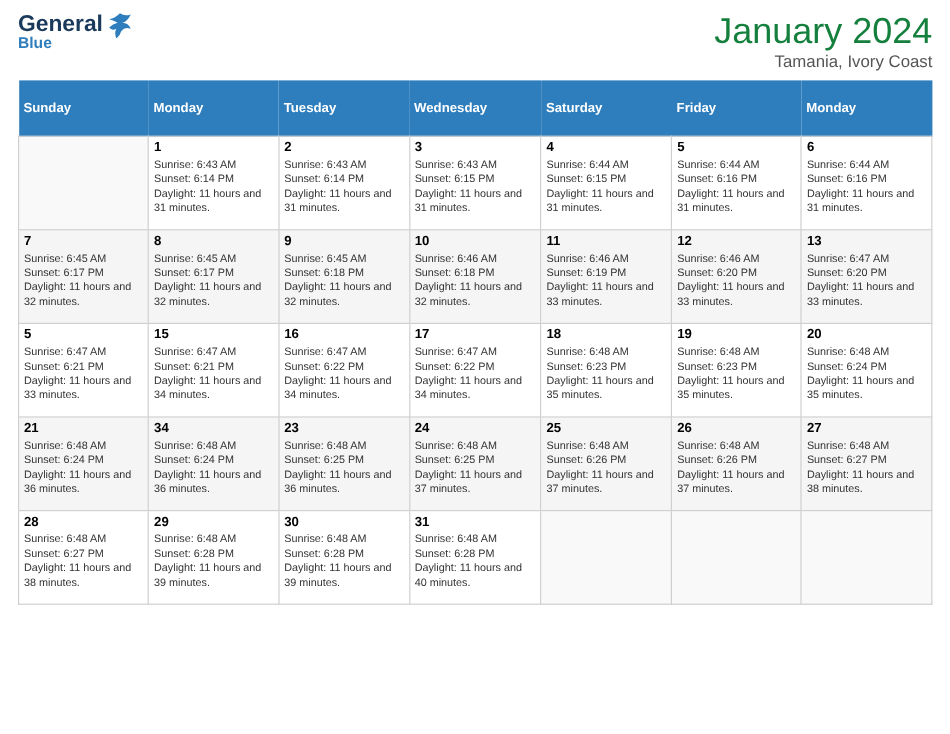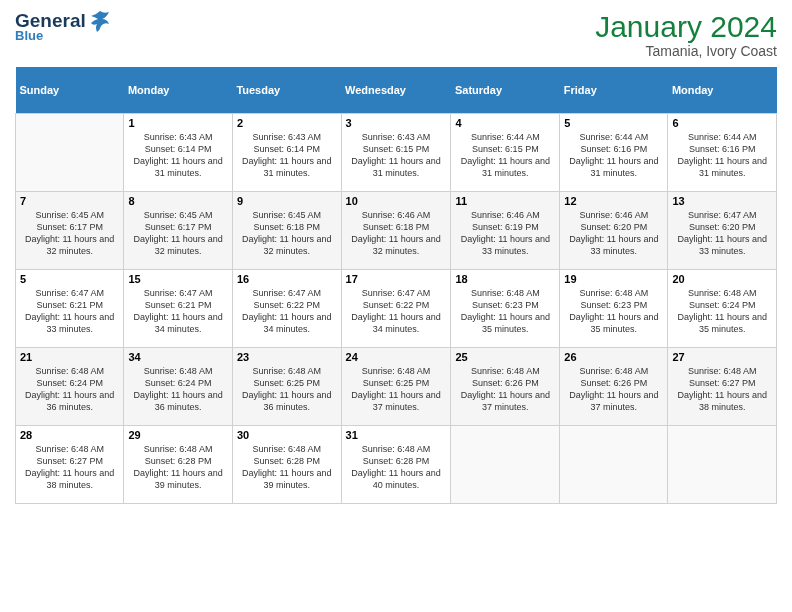--- a/index.html
+++ b/index.html
@@ -66,21 +66,20 @@
     .day-number {
       font-weight: bold;
       font-size: 11px;
       margin-bottom: 2px;
       display: block;
     }
     .day-info {
       font-size: 9px;
       color: #333;
       line-height: 1.35;
-      text-align: center;
     }
     .empty-cell {
       background: #f9f9f9;
     }
     tbody tr:nth-child(odd) {
       background-color: #fff;
     }
     tbody tr:nth-child(even) {
       background-color: #f5f5f5;
     }

